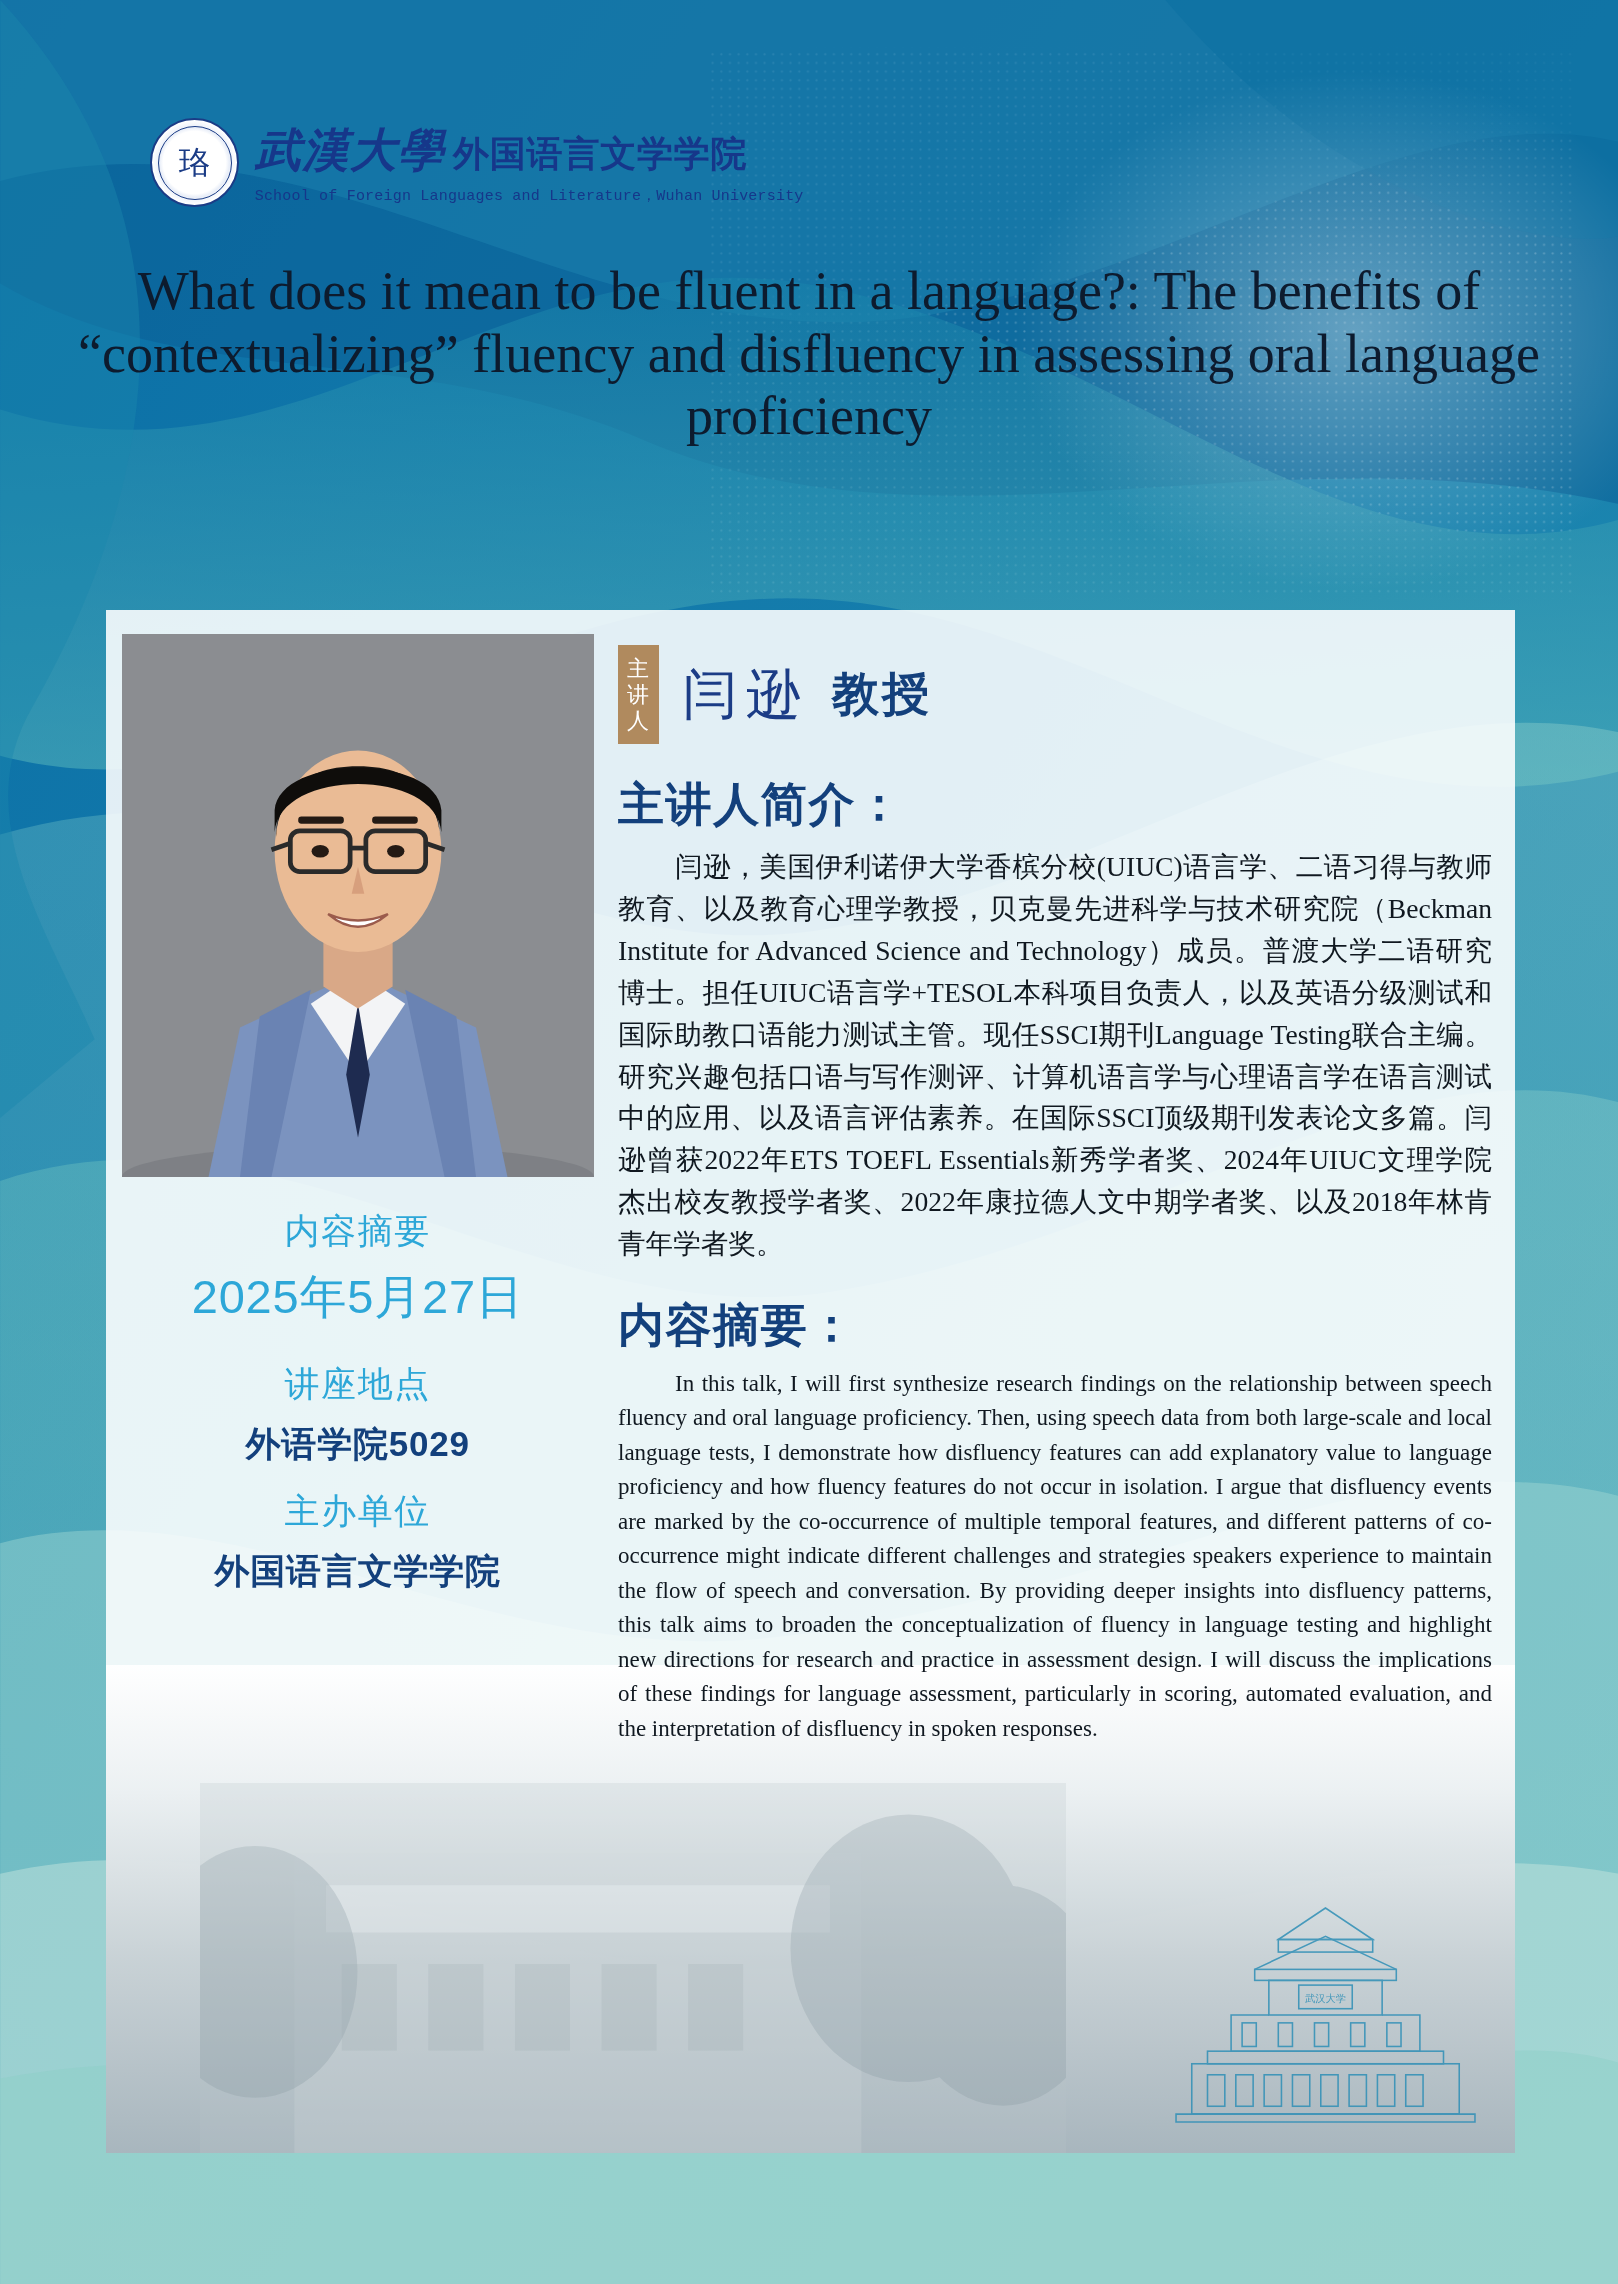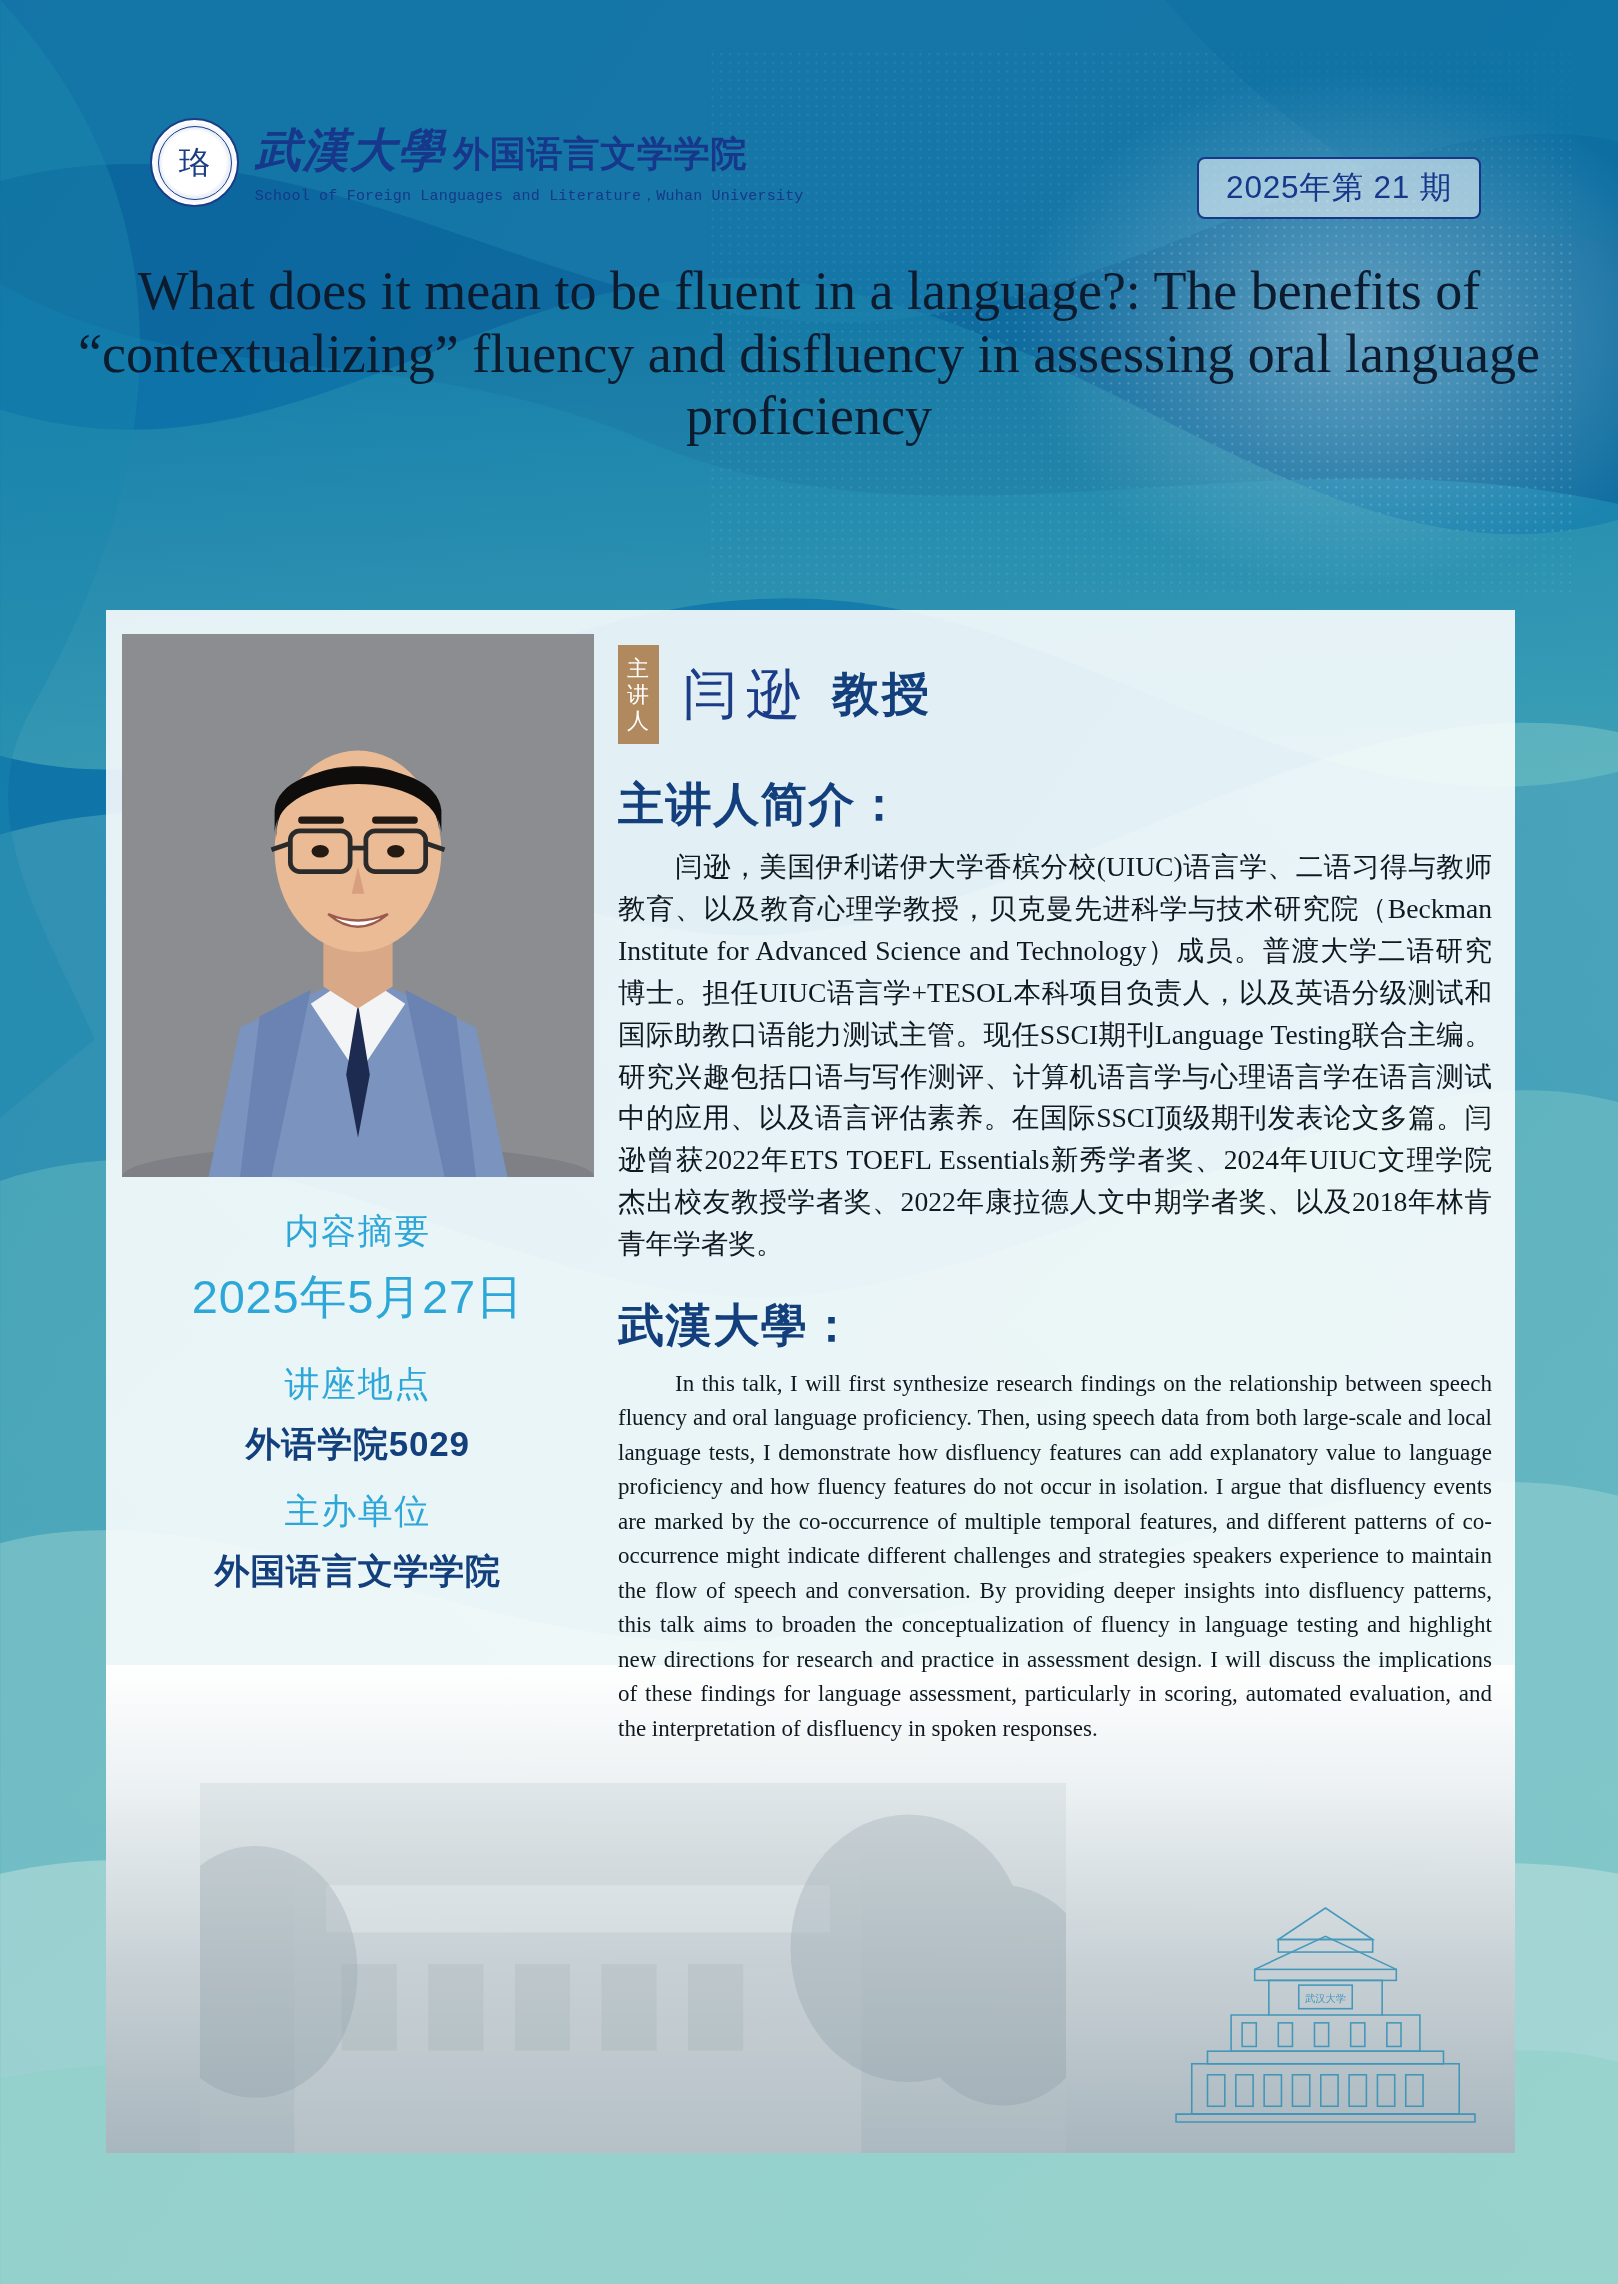--- a/index.html
+++ b/index.html
@@ -295,21 +295,20 @@
     </div>
     <div class="logo-text-block">
       <div class="logo-cn-row">
         <span class="logo-cn-main">武漢大學</span>
         <span class="logo-cn-sub">外国语言文学学院</span>
       </div>
       <div class="logo-en">School of Foreign Languages and Literature，Wuhan University</div>
     </div>
   </div>
 
-  <div class="issue-badge">2025年第 21 期</div>
 
   <div class="title">What does it mean to be fluent in a language?: The benefits of “contextualizing” fluency and disfluency in assessing oral language proficiency</div>
 
   <div class="card">
 
     <div class="card-photoband">
       <svg class="building" viewBox="0 0 1100 560">
         <rect x="0" y="90" width="1100" height="470" fill="#b7c3c8" opacity="0.45"></rect>
         <rect x="120" y="180" width="720" height="380" fill="#cdd6d9" opacity="0.6"></rect>
         <rect x="160" y="220" width="640" height="60" fill="#e6ebed" opacity="0.75"></rect>
@@ -413,19 +412,19 @@
     <div class="right-col">
       <div class="speaker-row">
         <div class="speaker-tag">主讲人</div>
         <div class="speaker-name">闫逊</div>
         <div class="speaker-rank">教授</div>
       </div>
 
       <div class="section-heading">主讲人简介：</div>
       <div class="para-cn">闫逊，美国伊利诺伊大学香槟分校(UIUC)语言学、二语习得与教师教育、以及教育心理学教授，贝克曼先进科学与技术研究院（Beckman Institute for Advanced Science and Technology）成员。普渡大学二语研究博士。担任UIUC语言学+TESOL本科项目负责人，以及英语分级测试和国际助教口语能力测试主管。现任SSCI期刊Language Testing联合主编。研究兴趣包括口语与写作测评、计算机语言学与心理语言学在语言测试中的应用、以及语言评估素养。在国际SSCI顶级期刊发表论文多篇。闫逊曾获2022年ETS TOEFL Essentials新秀学者奖、2024年UIUC文理学院杰出校友教授学者奖、2022年康拉德人文中期学者奖、以及2018年林肯青年学者奖。</div>
 
-      <div class="section-heading">武漢大學：</div>
+      <div class="section-heading">内容摘要：</div>
       <div class="para-en">In this talk, I will first synthesize research findings on the relationship between speech fluency and oral language proficiency. Then, using speech data from both large-scale and local language tests, I demonstrate how disfluency features can add explanatory value to language proficiency and how fluency features do not occur in isolation. I argue that disfluency events are marked by the co-occurrence of multiple temporal features, and different patterns of co-occurrence might indicate different challenges and strategies speakers experience to maintain the flow of speech and conversation. By providing deeper insights into disfluency patterns, this talk aims to broaden the conceptualization of fluency in language testing and highlight new directions for research and practice in assessment design. I will discuss the implications of these findings for language assessment, particularly in scoring, automated evaluation, and the interpretation of disfluency in spoken responses.</div>
     </div>
 
   </div>
 </div>
 
 
 </body></html>

